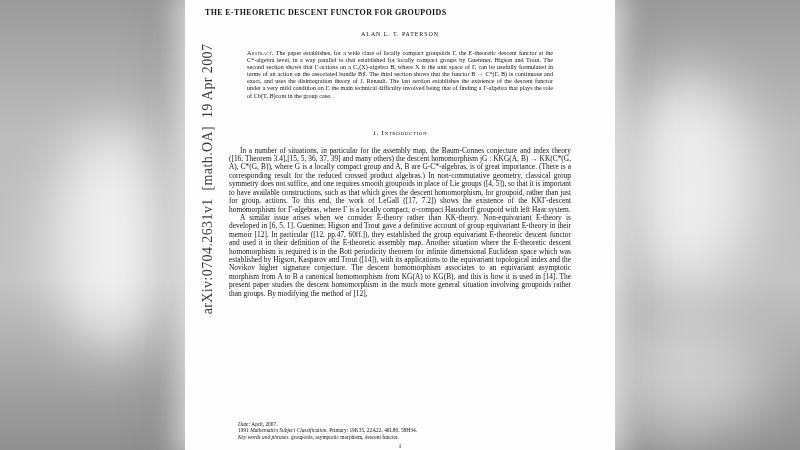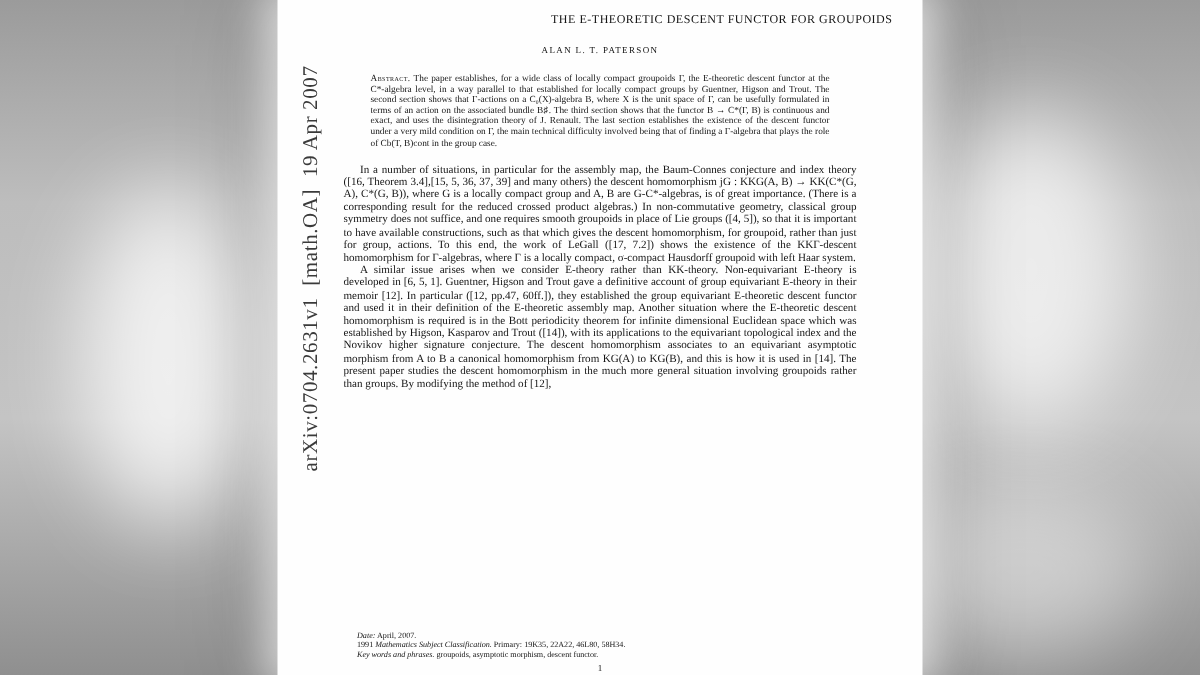--- a/index.html
+++ b/index.html
@@ -32,23 +32,23 @@
     transform-origin: center center;
     text-align: center;
     font-size: 14px;
     letter-spacing: 0.4px;
     color: #3a3a3a;
     white-space: nowrap;
   }
 
   .title {
     margin: 8px 20px 0;
-    text-align: right;
+    text-align: left;
     font-size: 8px;
-    font-weight: normal;
+    font-weight: bold;
     letter-spacing: 0.35px;
   }
   .author {
     margin-top: 14px;
     text-align: center;
     font-size: 6px;
     letter-spacing: 0.9px;
   }
   .abstract {
     margin: 12px 62px 0;
@@ -94,20 +94,21 @@
   <div class="page">
 
     <div class="arxiv-stamp">arXiv:0704.2631v1&nbsp;&nbsp;[math.OA]&nbsp;&nbsp;19 Apr 2007</div>
 
     <h1 class="title">THE E-THEORETIC DESCENT FUNCTOR FOR GROUPOIDS</h1>
 
     <div class="author">ALAN L. T. PATERSON</div>
 
     <div class="abstract"><span class="abstract-label">Abstract.</span><span> The paper establishes, for a wide class of locally compact groupoids Γ, the E-theoretic descent functor at the C*-algebra level, in a way parallel to that established for locally compact groups by Guentner, Higson and Trout. The second section shows that Γ-actions on a C₀(X)-algebra B, where X is the unit space of Γ, can be usefully formulated in terms of an action on the associated bundle B♯. The third section shows that the functor B → C*(Γ, B) is continuous and exact, and uses the disintegration theory of J. Renault. The last section establishes the existence of the descent functor under a very mild condition on Γ, the main technical difficulty involved being that of finding a Γ-algebra that plays the role of Cb(T, B)cont in the group case.</span></div>
 
+    <h2 class="section-heading">1. Introduction</h2>
 
     <div class="body">
       <p class="para">In a number of situations, in particular for the assembly map, the Baum-Connes conjecture and index theory ([16, Theorem 3.4],[15, 5, 36, 37, 39] and many others) the descent homomorphism jG : KKG(A, B) → KK(C*(G, A), C*(G, B)), where G is a locally compact group and A, B are G-C*-algebras, is of great importance. (There is a corresponding result for the reduced crossed product algebras.) In non-commutative geometry, classical group symmetry does not suffice, and one requires smooth groupoids in place of Lie groups ([4, 5]), so that it is important to have available constructions, such as that which gives the descent homomorphism, for groupoid, rather than just for group, actions. To this end, the work of LeGall ([17, 7.2]) shows the existence of the KKΓ-descent homomorphism for Γ-algebras, where Γ is a locally compact, σ-compact Hausdorff groupoid with left Haar system.</p>
       <p class="para">A similar issue arises when we consider E-theory rather than KK-theory. Non-equivariant E-theory is developed in [6, 5, 1]. Guentner, Higson and Trout gave a definitive account of group equivariant E-theory in their memoir [12]. In particular ([12, pp.47, 60ff.]), they established the group equivariant E-theoretic descent functor and used it in their definition of the E-theoretic assembly map. Another situation where the E-theoretic descent homomorphism is required is in the Bott periodicity theorem for infinite dimensional Euclidean space which was established by Higson, Kasparov and Trout ([14]), with its applications to the equivariant topological index and the Novikov higher signature conjecture. The descent homomorphism associates to an equivariant asymptotic morphism from A to B a canonical homomorphism from KG(A) to KG(B), and this is how it is used in [14]. The present paper studies the descent homomorphism in the much more general situation involving groupoids rather than groups. By modifying the method of [12],</p>
     </div>
 
     <div class="footnotes">
       <div class="fn-row"><span class="fn-prefix"></span><span class="fn-label">Date:</span><span> April, 2007.</span></div>
       <div class="fn-row"><span class="fn-prefix">1991 </span><span class="fn-label">Mathematics Subject Classification.</span><span> Primary: 19K35, 22A22, 46L80, 58H34.</span></div>
       <div class="fn-row"><span class="fn-prefix"></span><span class="fn-label">Key words and phrases.</span><span> groupoids, asymptotic morphism, descent functor.</span></div>

